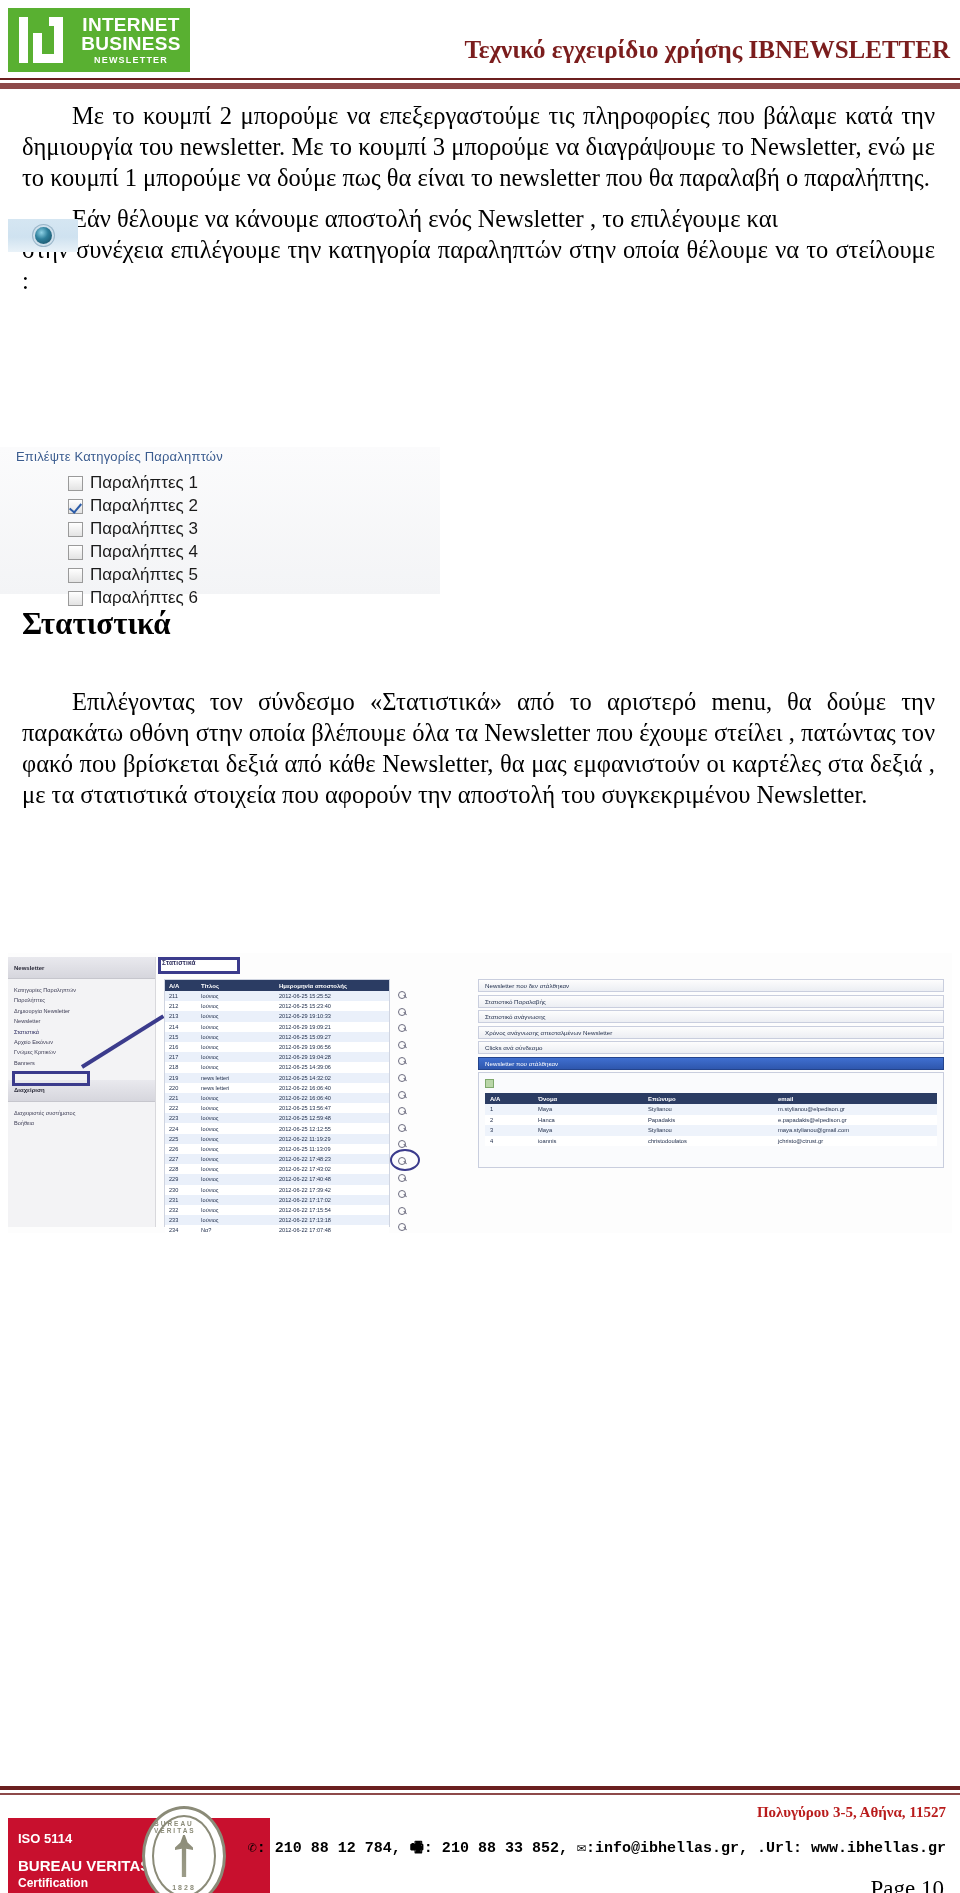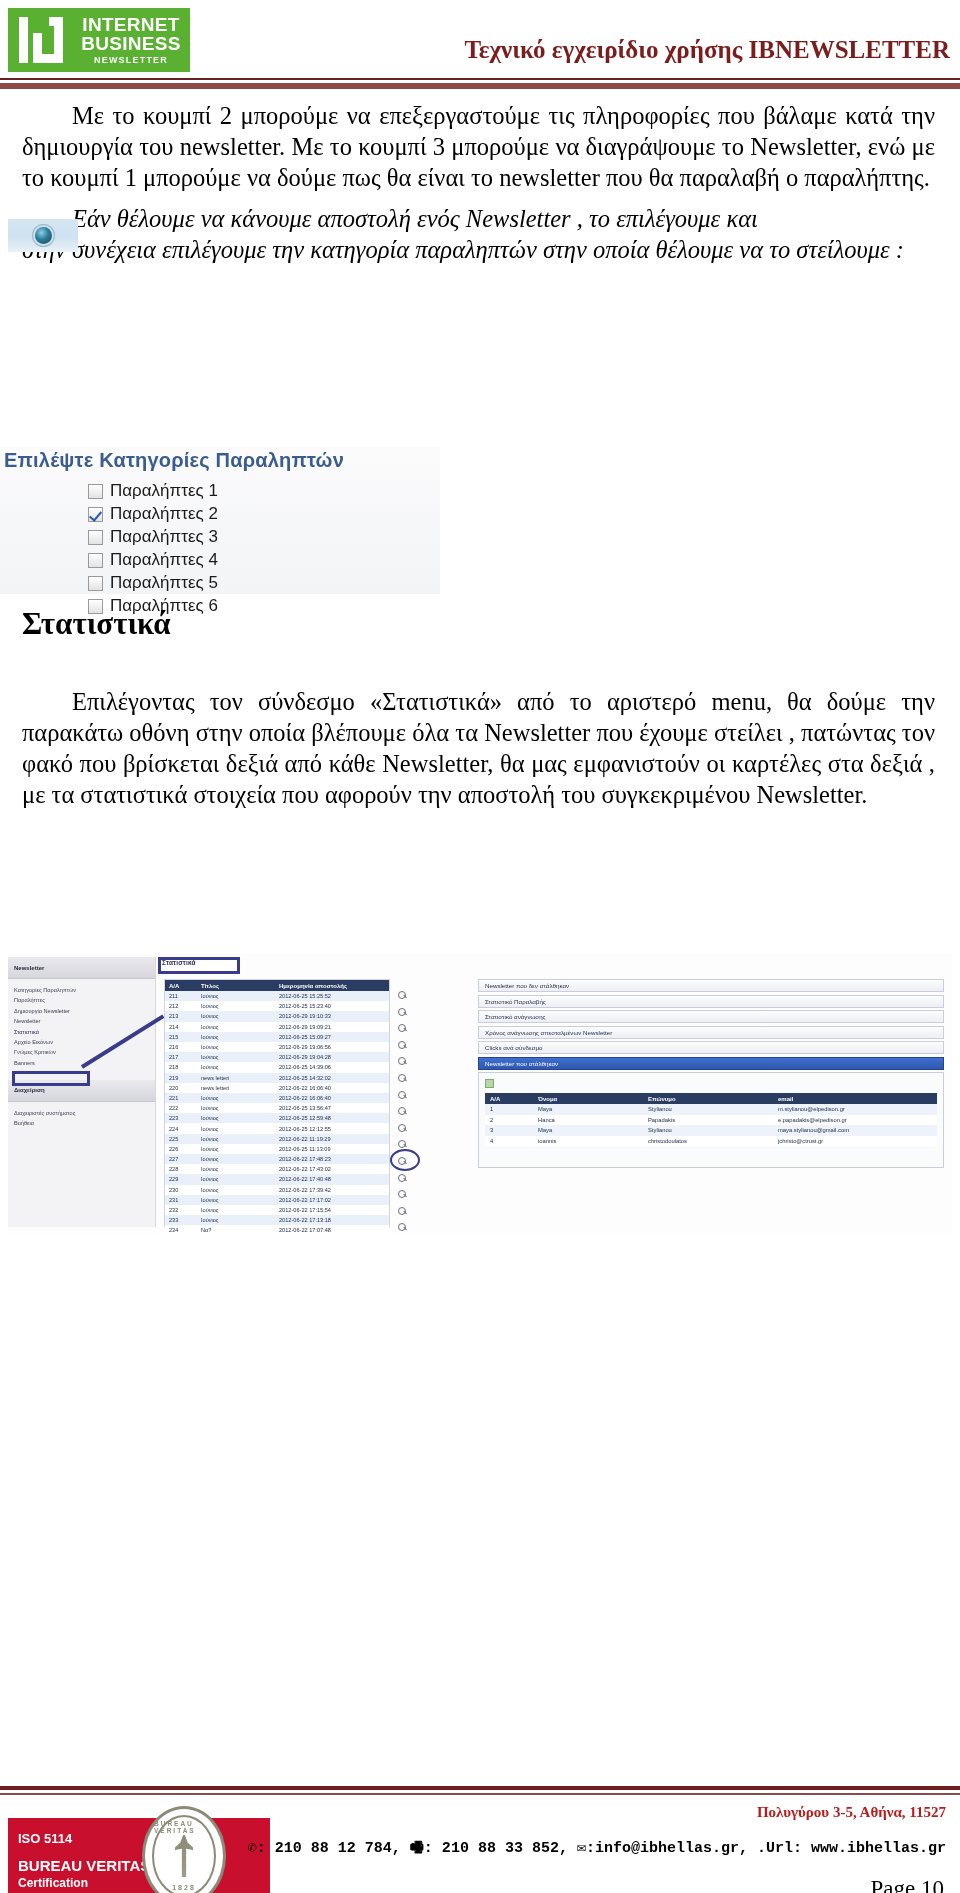--- a/index.html
+++ b/index.html
@@ -58,21 +58,21 @@
   
   .content{ position:absolute; left:0; top:100px; width:960px; }
   p.para{
     margin:0 0 0 0; padding:0 25px 0 22px;
     font-size:24.5px; line-height:31px; text-align:justify;
     text-indent:50px;
   }
   p.para.no-indent{ text-indent:0; }
   .para-block{ margin-bottom:10px; }
 
-  .send-line{ position:relative;font-style:italic; }
+  .send-line{ position:relative; }
 
   
   .send-icon{
     position:absolute; left:8px; top:16px;
     width:70px; height:33px;
     background:linear-gradient(180deg,#d5e6f2 0%, #cfe2f0 55%, #e9f2f8 100%);
     display:flex; align-items:center; justify-content:center;
   }
   .send-icon .orb{
     width:17px; height:17px; border-radius:50%;
@@ -81,26 +81,26 @@
   }
   .indent-after-icon{ padding-left:108px; }
 
   
   .cat-widget{
     position:absolute; left:0; top:447px; width:440px; height:147px;
     background:linear-gradient(180deg,#fbfbfc 0%, #f3f4f6 100%);
   }
   .cat-title{
     font-family:"Liberation Sans", sans-serif;
-    font-weight:bold; font-size:20px; color:#3b5c8f;
-    padding:2px 0 0 4px; letter-spacing:.2px;
+    font-weight:normal; font-size:13px; color:#3b5c8f;
+    padding:2px 0 0 16px; letter-spacing:.2px;
     text-shadow:0 1px 0 #fff;
   }
   .cat-list{
-    margin-top:9px; padding-left:88px;
+    margin-top:9px; padding-left:68px;
     display:flex; flex-direction:column; gap:3px;
   }
   .cat-item{ display:flex; align-items:center; gap:7px; }
   .cbx{
     width:15px; height:15px; flex:0 0 15px;
     border:1px solid #9a9a9a;
     background:linear-gradient(180deg,#ffffff 0%, #e3e3e3 100%);
     position:relative;
   }
   .cbx.checked::after{

